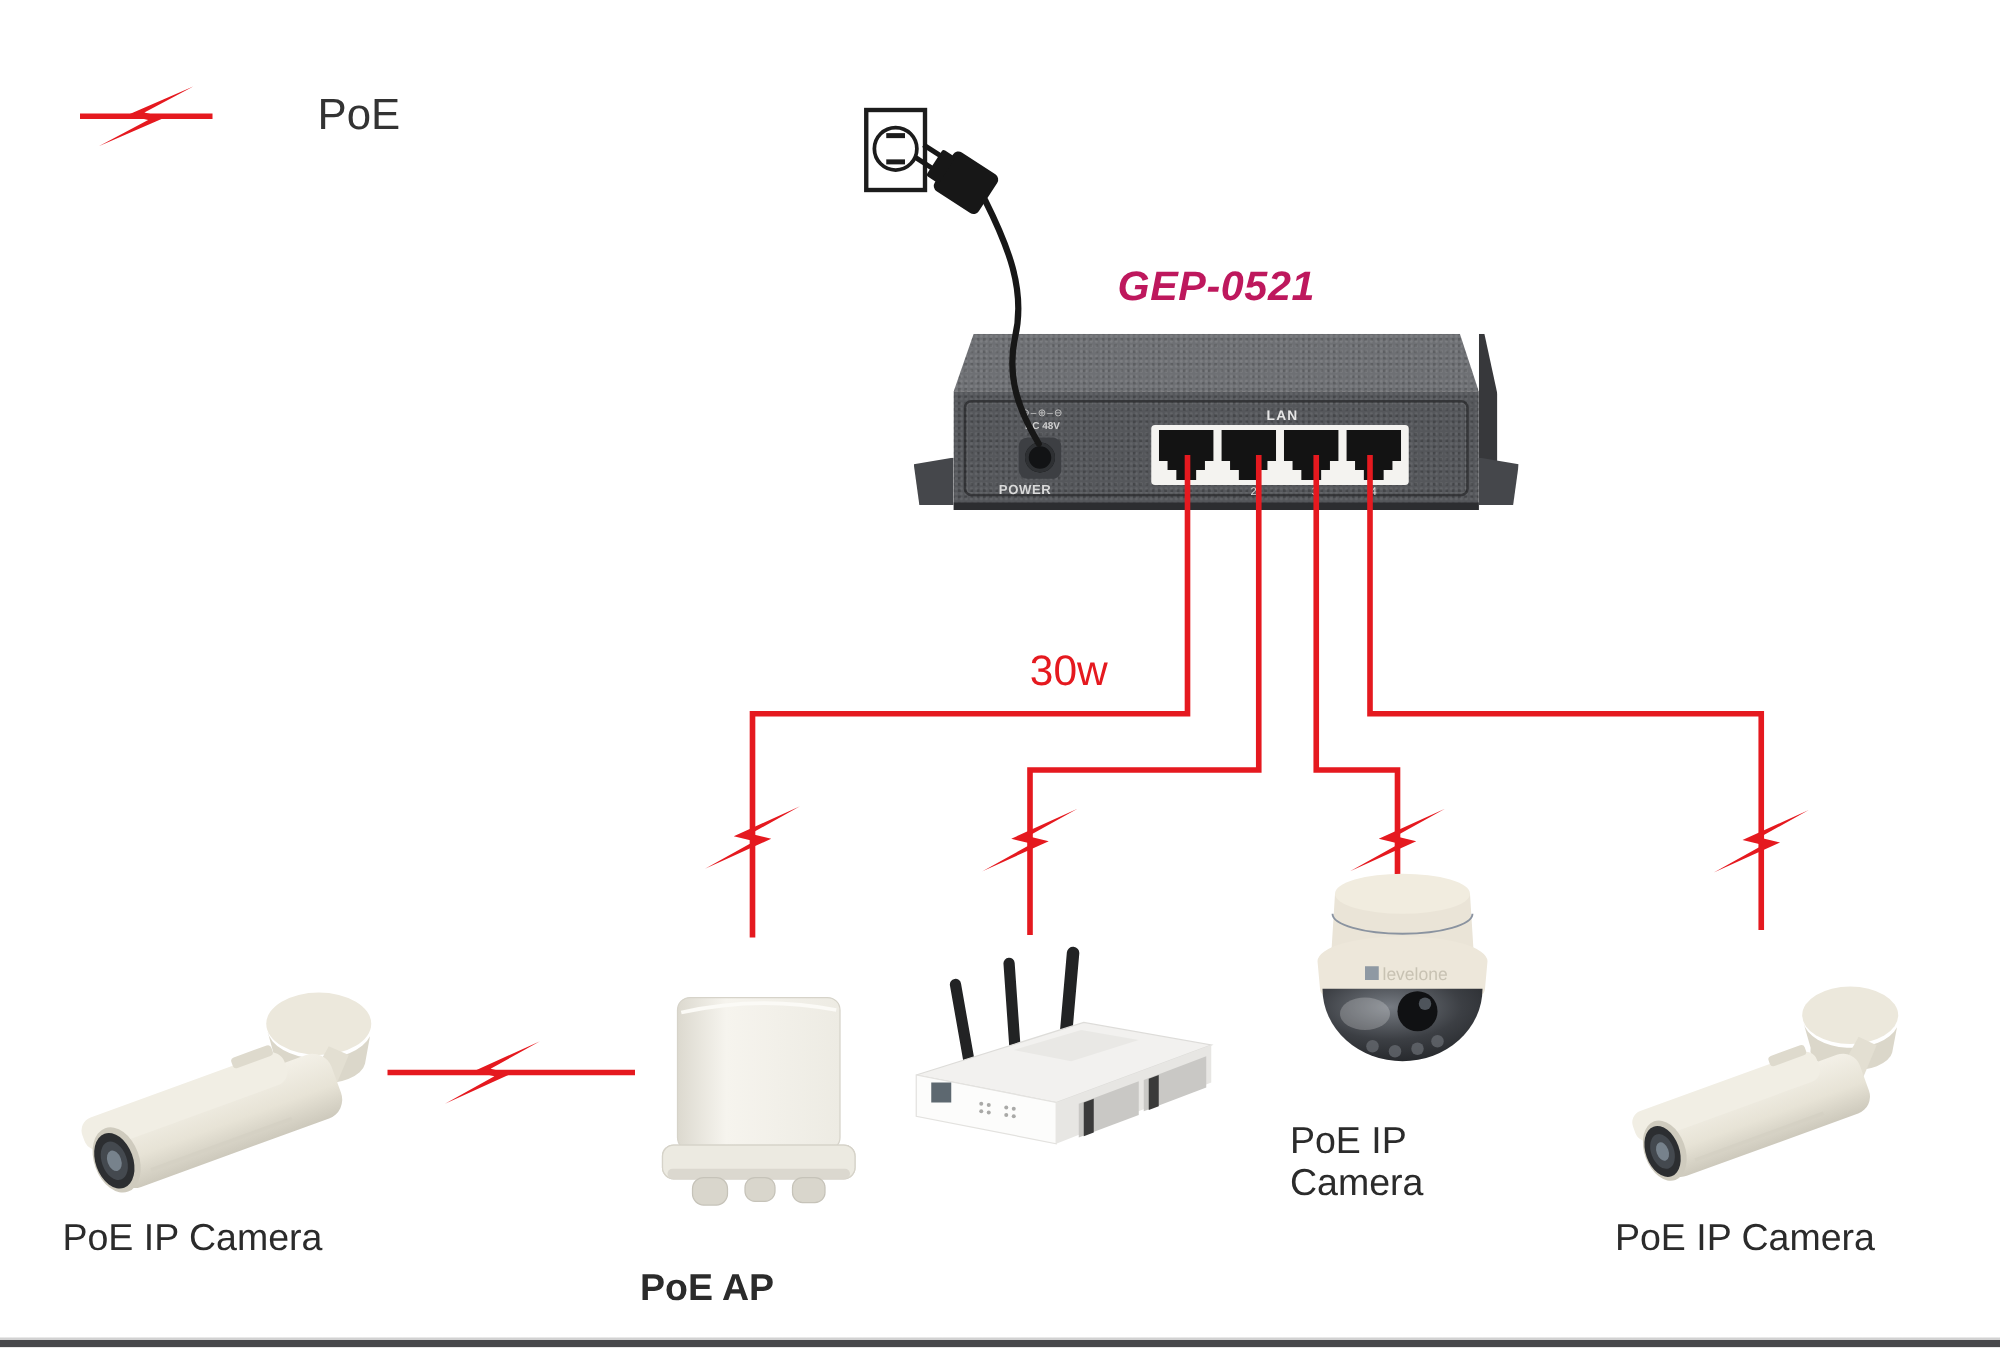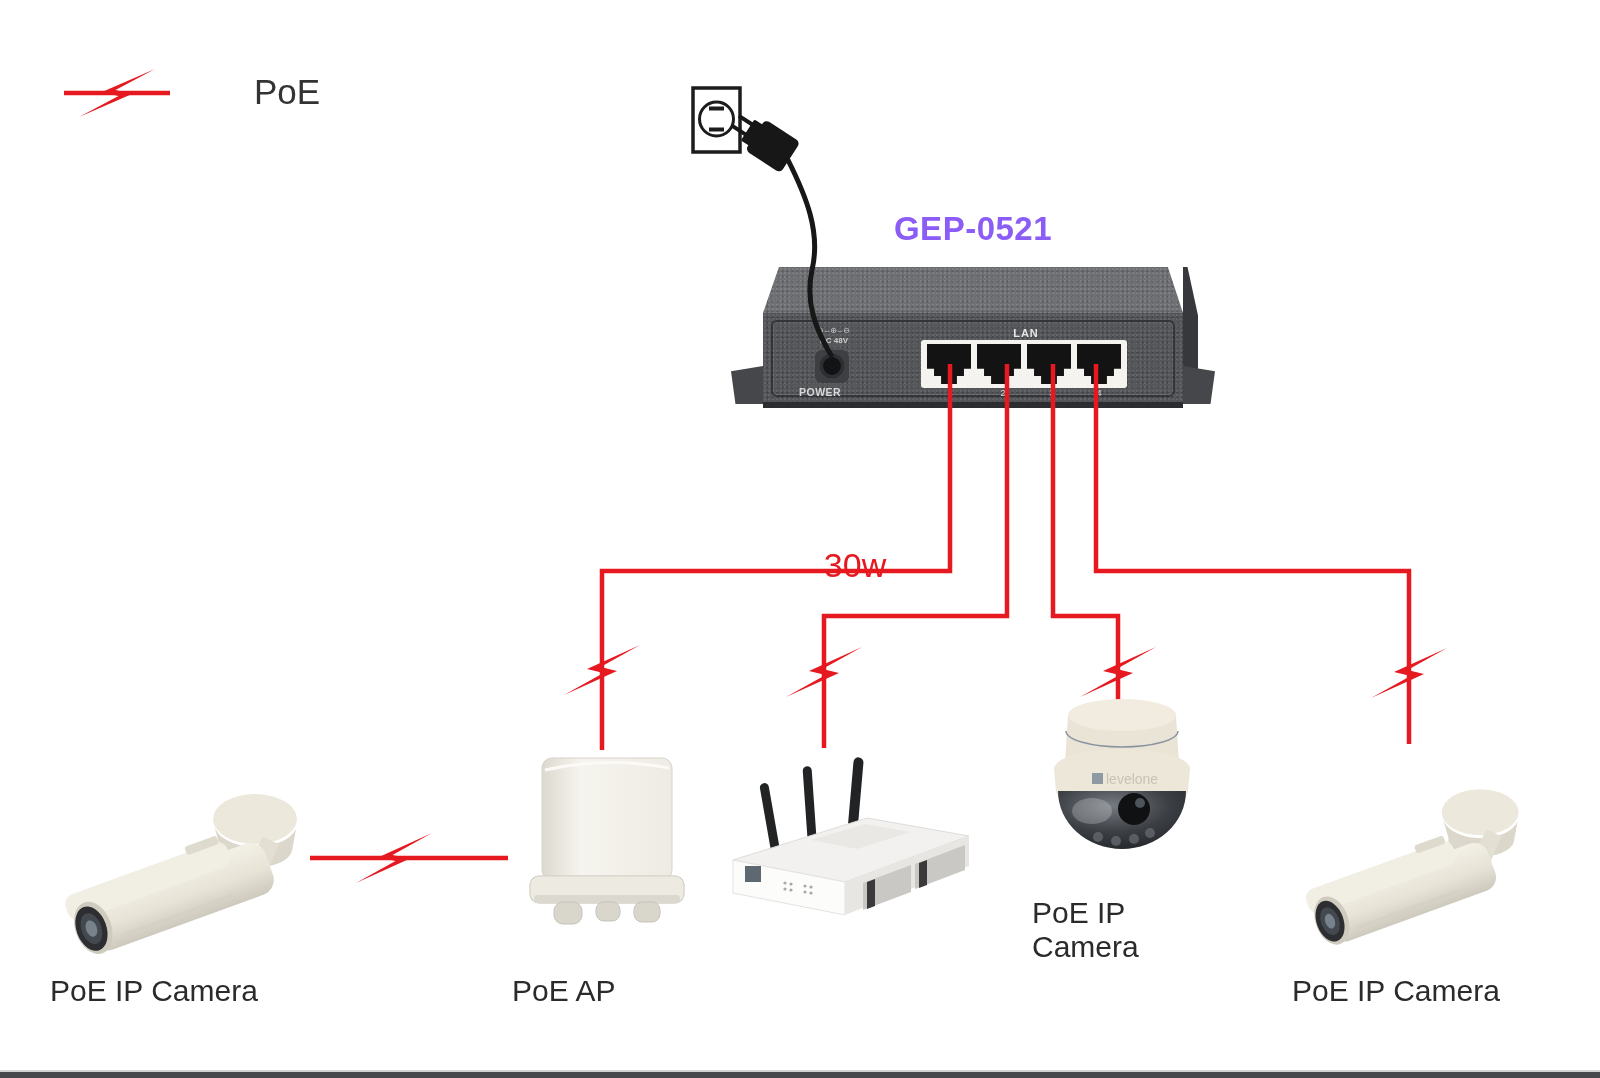--- a/index.html
+++ b/index.html
@@ -2,23 +2,23 @@
 <html><head>
 <meta charset="utf-8">
 <style>
   html,body{margin:0;padding:0;background:#ffffff;}
   .canvas{position:relative;width:1600px;height:1078px;background:#ffffff;overflow:hidden;
           font-family:"Liberation Sans",sans-serif;color:#2b2b2b;}
 
   
   .legend-label{position:absolute;left:206px;top:72px;font-size:35px;color:#333;margin-left:48px;}
   .switch-title{position:absolute;left:850px;top:210px;width:246px;text-align:center;
-                font-size:33px;font-weight:bold;color:#8b5cf6;letter-spacing:.5px;}
+                font-size:33px;font-weight:bold;color:#be185d;letter-spacing:.5px;font-style:italic;}
   .ann{position:absolute;font-size:34px;}
-  .ann-30w{left:815px;top:518px;width:80px;text-align:center;color:#e5191f;margin-top:28px;}
+  .ann-30w{left:815px;top:518px;width:80px;text-align:center;color:#e5191f;}
   .ann-cat{left:1228px;top:520px;width:200px;text-align:center;color:#2e2e2e;}
 
   
   .sw-top{position:absolute;left:763px;top:267px;width:420px;height:46px;background:#6e7074;
           background-image:radial-gradient(rgba(255,255,255,.10) 1px,transparent 1.3px),
                            radial-gradient(rgba(0,0,0,.16) 1px,transparent 1.3px);
           background-size:4px 4px,5px 5px;background-position:0 0,2px 2px;
           clip-path:polygon(3.8% 0,96.4% 0,100% 100%,0 100%);}
   .sw-side{position:absolute;left:1183px;top:267px;width:15px;height:135px;background:#37383b;
            clip-path:polygon(0 0,30% 0,100% 36%,100% 100%,0 100%);}
@@ -160,21 +160,21 @@
         <ellipse cx="37" cy="123" rx="18" ry="27" fill="#cfcbbe"></ellipse>
         <ellipse cx="35" cy="123" rx="15" ry="23" fill="#2c2e31"></ellipse>
         <ellipse cx="35" cy="123" rx="10" ry="16" fill="#44494f"></ellipse>
         <ellipse cx="35" cy="123" rx="5.5" ry="8.5" fill="#77828c"></ellipse>
         <path d="M60,140 h120" stroke="#d5d1c4" stroke-width="3" fill="none"></path>
       </g>
     </svg>
     <figcaption>PoE IP Camera</figcaption>
   </figure>
 
-  <figure class="device" style="left:512px;top:748px;width:190px;height:260px;">
+  <figure class="device" style="left:512px;top:788px;width:190px;height:260px;font-weight:bold;">
     <svg width="190" height="182" viewBox="0 0 190 182">
       <defs>
         <linearGradient id="apGrad" x1="0" y1="0" x2="1" y2="0">
           <stop offset="0" stop-color="#dcd9cf"></stop>
             <stop offset=".3" stop-color="#f6f4ee"></stop>
             <stop offset="1" stop-color="#edebe3"></stop>
         </linearGradient>
       </defs>
       <rect x="30" y="10" width="130" height="122" rx="10" fill="url(#apGrad)" stroke="#d6d3c9"></rect>
       <path d="M33,22 q62,-14 124,-2" stroke="#fbfaf6" stroke-width="3" fill="none"></path>

